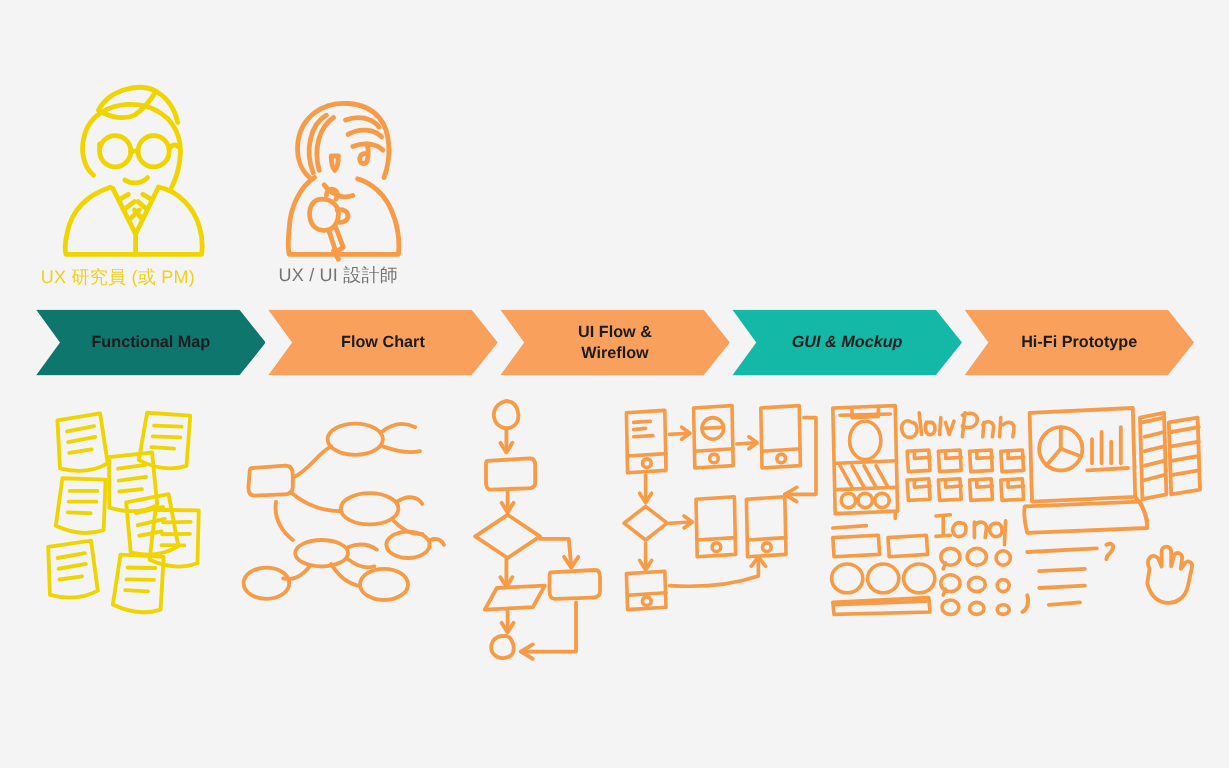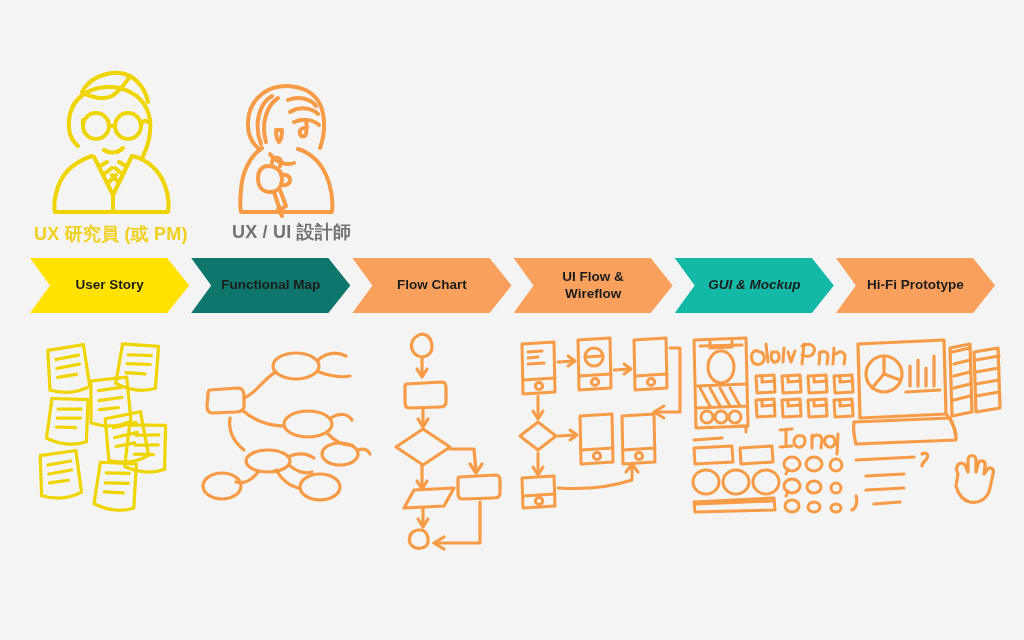--- a/index.html
+++ b/index.html
@@ -9,21 +9,21 @@
     font-family:"Liberation Sans","DejaVu Sans",sans-serif;
     overflow:hidden;position:relative;
   }
   .stage{position:absolute;inset:0;}
 
   
   .persona{position:absolute;}
   .persona .art{position:absolute;left:0;top:0;}
   .persona .plabel{
     position:absolute;white-space:nowrap;
-    font-size:18px;font-weight:700;letter-spacing:.2px;
+    font-size:15px;font-weight:400;letter-spacing:.2px;
   }
   #persona-researcher{left:34px;top:62px;width:160px;height:180px;}
   #persona-researcher .plabel{left:0px;top:160px;color:#f0cf1d;}
   #persona-designer{left:228px;top:70px;width:120px;height:172px;}
   #persona-designer .plabel{left:4px;top:150px;color:#737373;}
 
   
   #stage-band{position:absolute;left:30px;top:258px;width:965px;height:55px;display:flex;gap:2px;}
   .chev{
     position:relative;flex:1 1 0;height:55px;
@@ -92,23 +92,20 @@
         <path d="M44 93 C44 89 47 87 50 88 C53 89 54 92 52 96"></path>
         <path d="M53 105 C58 104 62 106 62 110 C62 114 58 116 53 115"></path>
         <path d="M46 122 L52 140 L58 136 L52 120"></path>
         <path d="M50 139 L54 146"></path>
       </g>
     </svg>
     <div class="plabel">UX / UI 設計師</div>
   </div>
 
   <div id="stage-band">
-    <div class="chev" style="background: rgb(255, 226, 0);">
-      <span>User Story</span>
-    </div>
     <div class="chev" style="background: #0f766e;">
       <span>Functional Map</span>
     </div>
     <div class="chev" style="background: rgb(249, 161, 92);">
       <span>Flow Chart</span>
     </div>
     <div class="chev" style="background: rgb(249, 161, 92);">
       <span style="white-space:pre-line">UI Flow &amp;
 Wireflow</span>
     </div>

